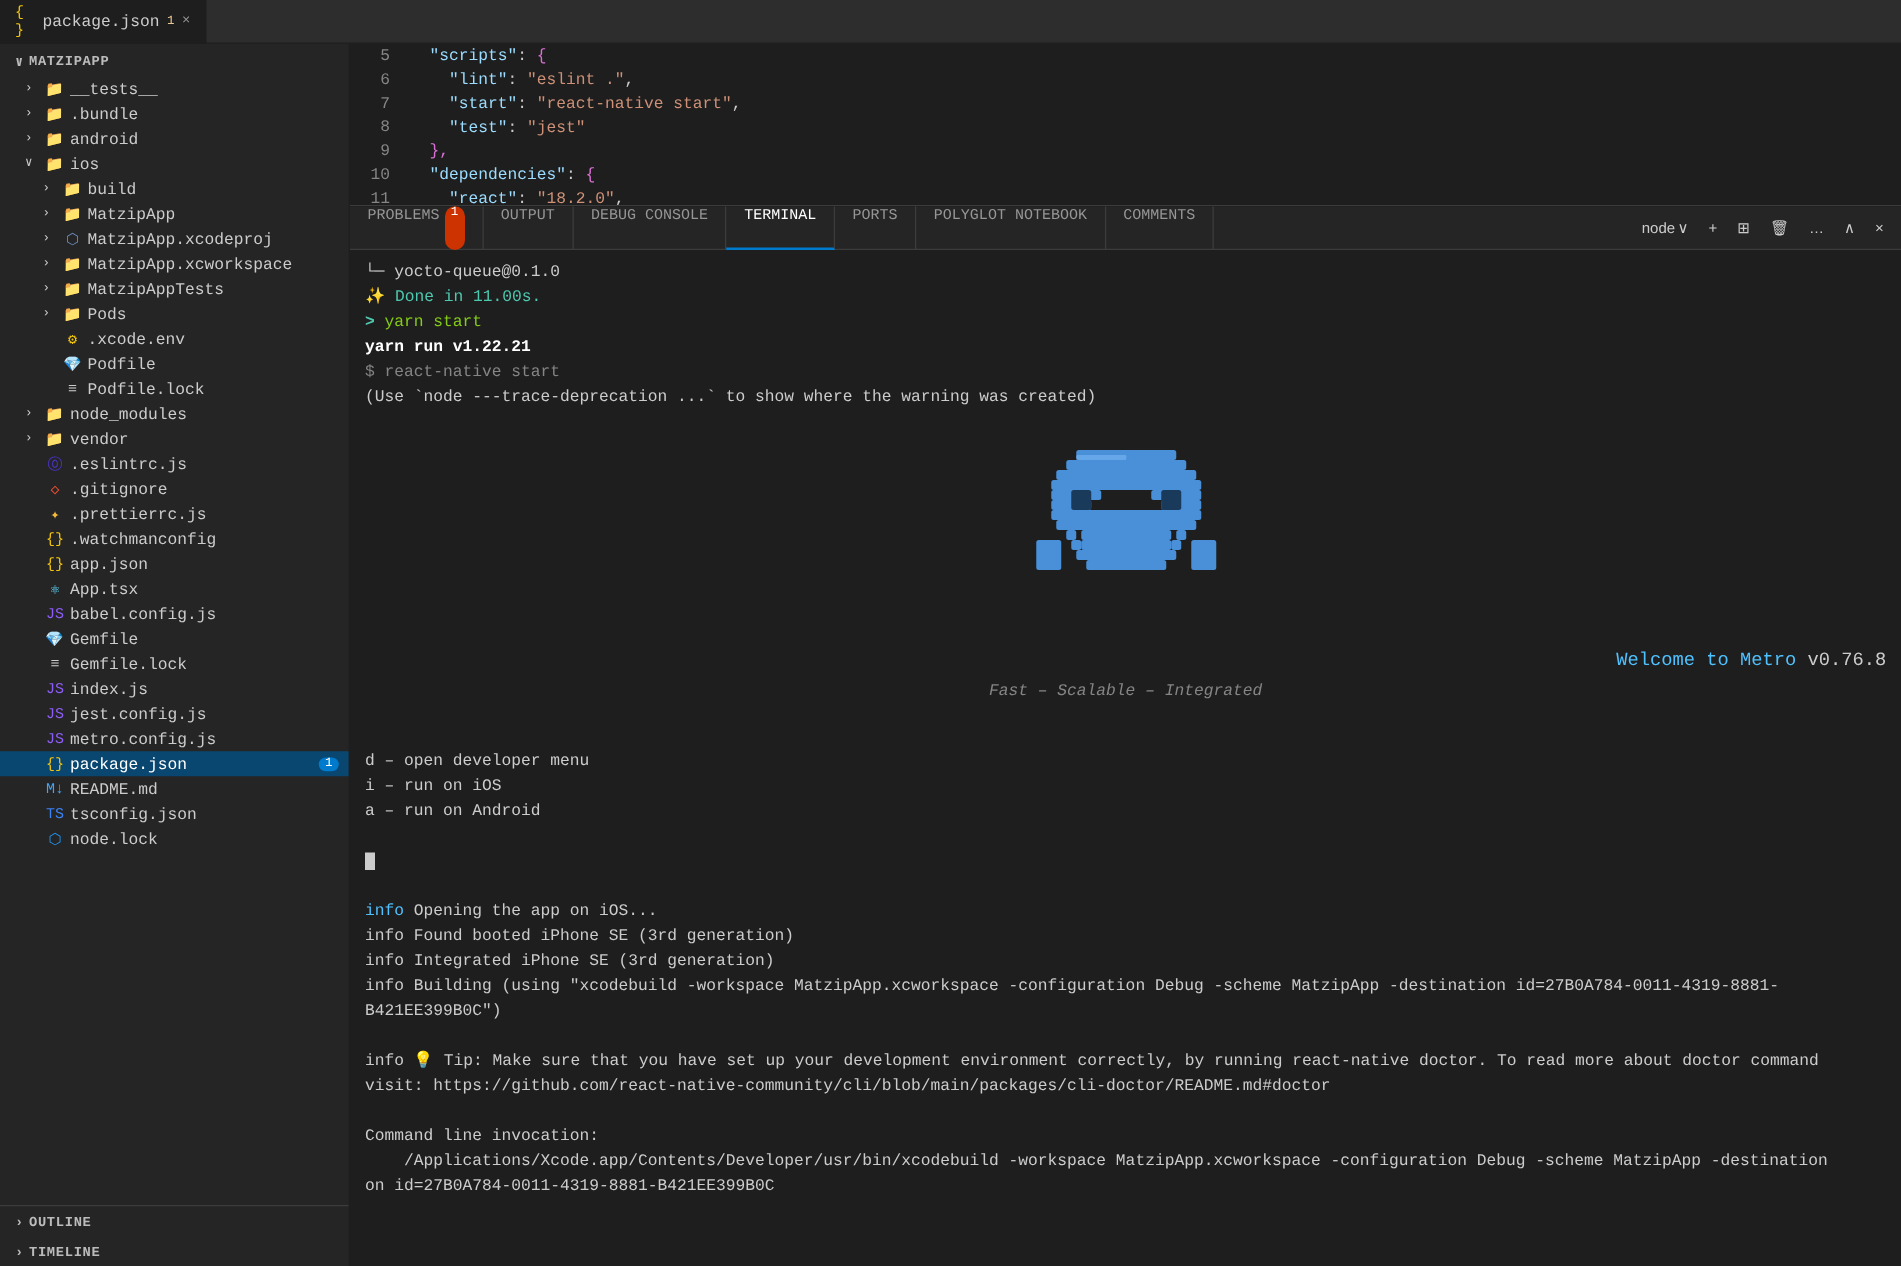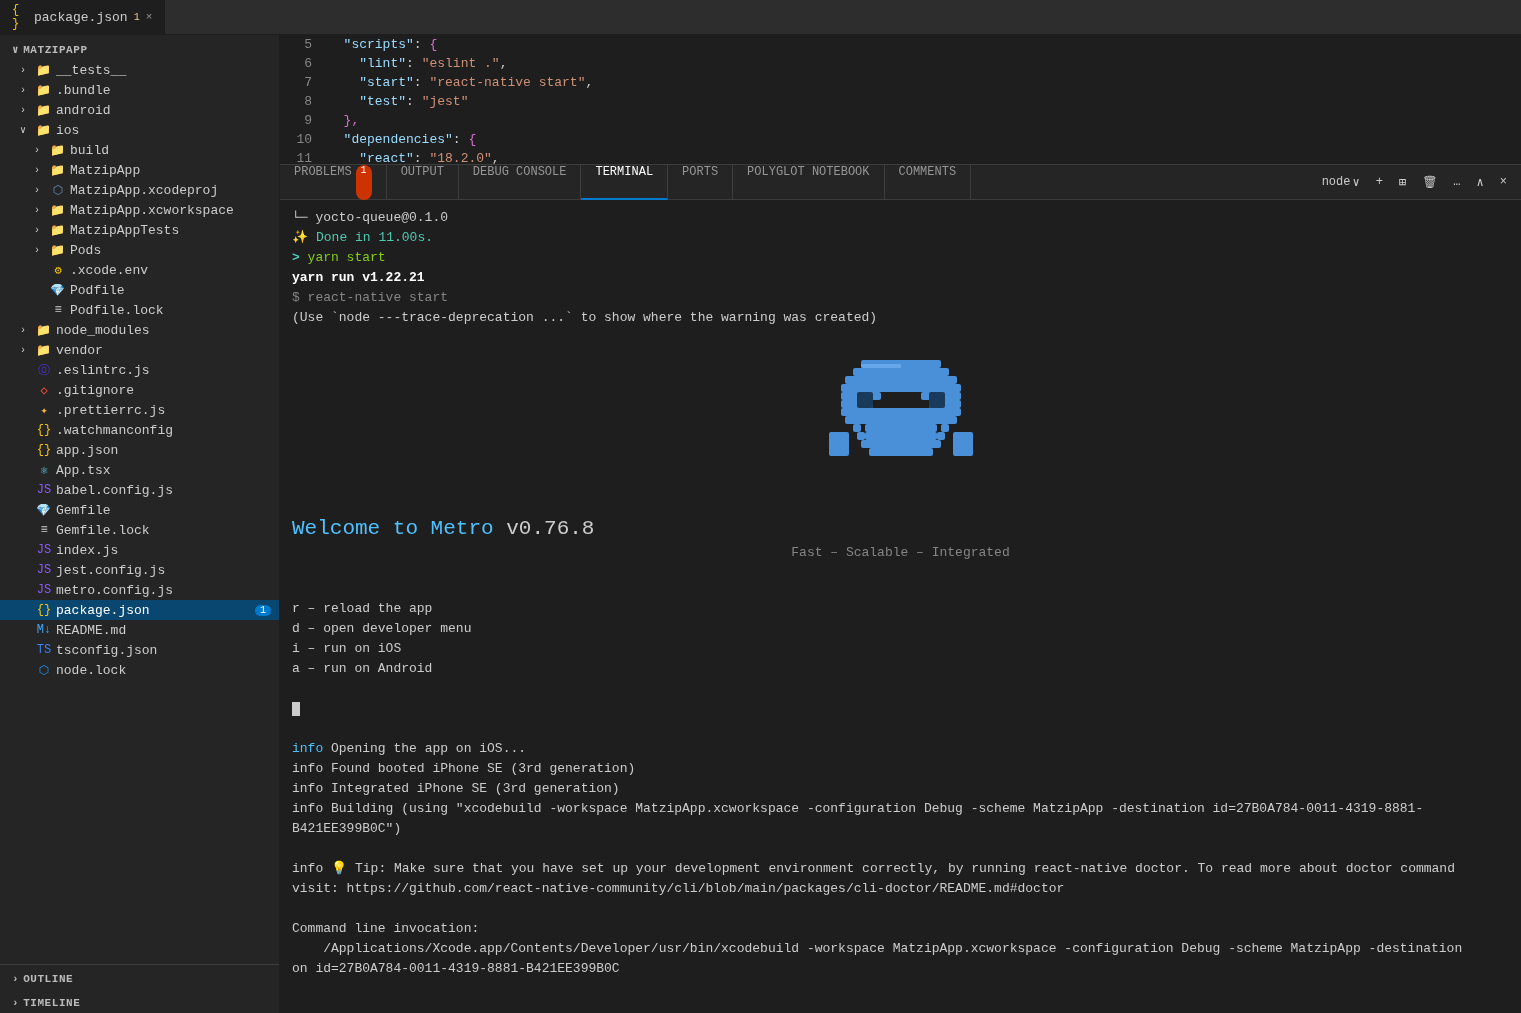--- a/index.html
+++ b/index.html
@@ -224,47 +224,47 @@
     .panel-action-btn {
       padding: 2px 6px;
       cursor: pointer;
       color: #cccccc;
       font-size: 12px;
       display: flex;
       align-items: flex-start;
       gap: 2px;
       background: none;
       border: none;
-      font-family: Liberation Mono, monospace;
     }
     .terminal-content {
       flex: 1;
       overflow-y: auto;
       padding: 8px 12px;
       font-size: 13px;
       line-height: 20px;
       color: #cccccc;
     }
     .t-green { color: #4ec9b0; }
     .t-cyan { color: #84cc16; }
     .t-white { color: #ffffff; }
     .t-gray { color: #858585; }
     .t-info { color: #4fc1ff; }
     .t-bold { font-weight: bold; }
     .metro-text {
-      text-align: left;
+      text-align: right;
       color: #4fc1ff;
-      font-size: 21px;
+      font-size: 15px;
       margin-bottom: 4px;
     }
     .metro-sub {
       text-align: center;
       color: #858585;
       font-size: 13px;
       margin-bottom: 16px;
+      font-style: italic;
     }
     
     .sidebar-bottom {
       border-top: 1px solid #3c3c3c;
     }
   </style>
 </head>
 <body>
 
 <div class="tab-bar">
@@ -612,21 +612,20 @@
             <g fill="#7ab8f5" opacity="0.6">
               <rect x="40" y="24" width="40" height="4" rx="1"></rect>
             </g>
           </svg>
         </div>
 
         <div class="metro-text"><span style="color:#4fc1ff">Welcome to Metro</span> <span style="color:#cccccc">v0.76.8</span></div>
         <div class="metro-sub">Fast – Scalable – Integrated</div>
 
         <div>&nbsp;</div>
-        <div>r – reload the app</div>
         <div>d – open developer menu</div>
         <div>i – run on iOS</div>
         <div>a – run on Android</div>
         <div>&nbsp;</div>
         <div style="display:inline-block; background:#cccccc; width:8px; height:14px; vertical-align:middle;"></div>
         <div>&nbsp;</div>
         <div><span class="t-info">info</span> Opening the app on iOS...</div>
         <div>info Found booted iPhone SE (3rd generation)</div>
         <div>info Integrated iPhone SE (3rd generation)</div>
         <div>info Building (using "xcodebuild -workspace MatzipApp.xcworkspace -configuration Debug -scheme MatzipApp -destination id=27B0A784-0011-4319-8881-B421EE399B0C")</div>

